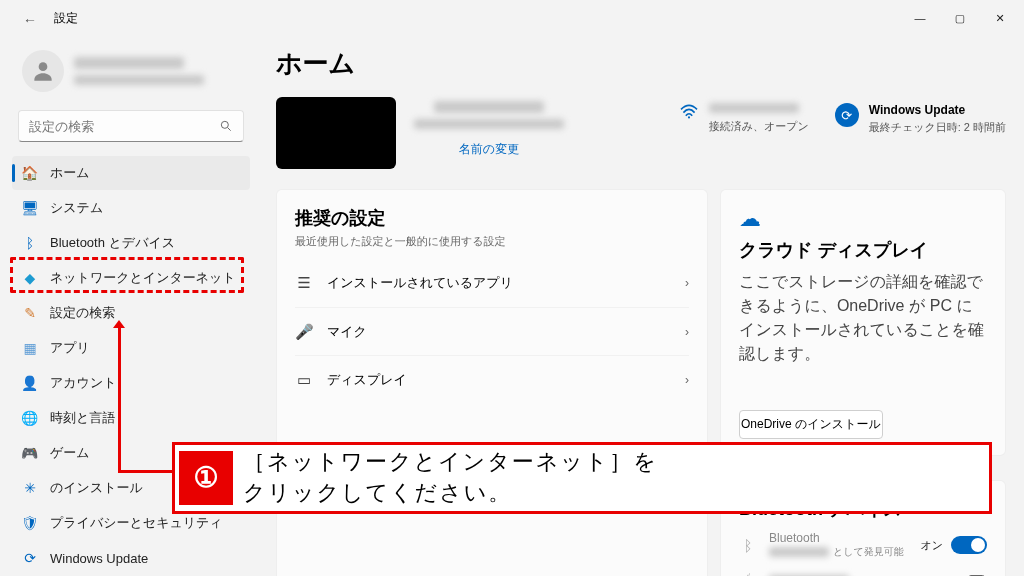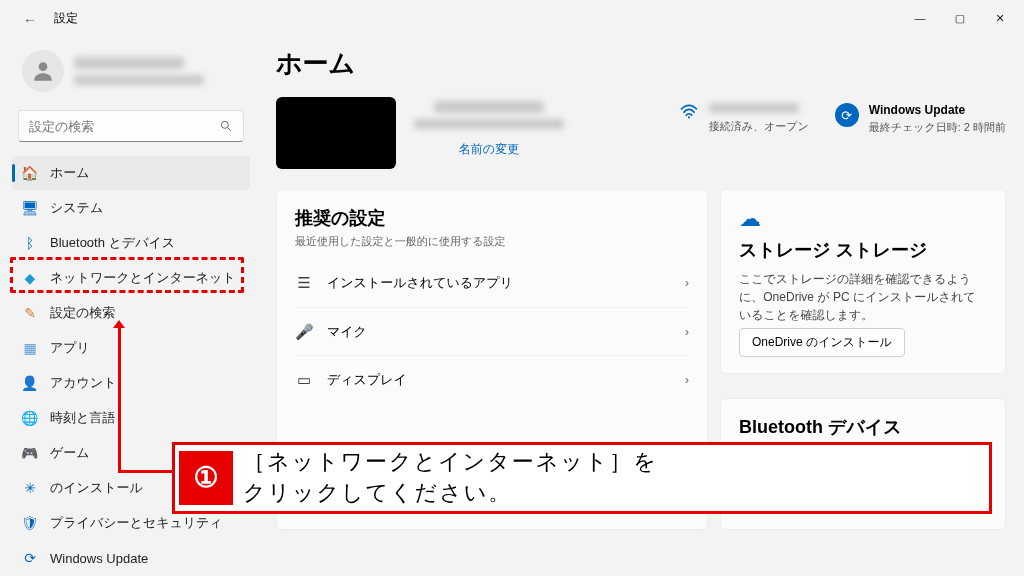--- a/index.html
+++ b/index.html
@@ -58,22 +58,22 @@
   .card.right { width: 286px; }
   .card h3 { font-size: 18px; font-weight: 600; margin-bottom: 4px; }
   .card .sub { font-size: 11px; color: #666; margin-bottom: 10px; }
 
   .setting-row { display: flex; align-items: center; gap: 14px; height: 48px; border-top: 1px solid rgba(0,0,0,0.04); font-size: 13px; cursor: pointer; }
   .setting-row:first-of-type { border-top: 0; }
   .setting-row .sico { width: 18px; text-align: center; color: #444; font-size: 15px; }
   .setting-row .chev { margin-left: auto; color: #666; font-size: 12px; }
 
   .cloud-ico { color: #0067c0; font-size: 22px; margin-bottom: 6px; }
-  .cloud-desc { font-size: 12px; color: #444; line-height: 1.5; margin: 8px 0 4px; }
-  .od-btn { display: inline-block; border: 1px solid #cfcfcf; background: #fff; padding: 5px 12px; border-radius: 4px; font-size: 12px; cursor: pointer; }
+  .cloud-desc { font-size: 16px; color: #444; line-height: 1.5; margin: 8px 0 12px; }
+  .od-btn { display: inline-block; border: 1px solid #cfcfcf; background: #fff; padding: 5px 1px; border-radius: 4px; font-size: 12px; cursor: pointer; margin-top: 32px; }
 
   .bt-card { margin-top: 12px; }
   .bt-row { display: flex; align-items: center; gap: 12px; font-size: 12px; color: #888; padding: 6px 0; }
   .bt-row .bico { width: 18px; text-align: center; font-size: 15px; color: #aaa; }
   .toggle { margin-left: auto; display: flex; align-items: center; gap: 8px; font-size: 11px; color: #222; }
   .toggle-sw { width: 36px; height: 18px; background: #0067c0; border-radius: 10px; position: relative; }
   .toggle-sw::after { content: ""; position: absolute; right: 2px; top: 2px; width: 14px; height: 14px; background: #fff; border-radius: 50%; }
   .bt-blur { width: 60px; height: 10px; }
   .mouse-blur { width: 80px; height: 10px; }
   .batt { margin-left: auto; font-size: 11px; color: #555; display: flex; align-items: center; gap: 4px; }
@@ -229,21 +229,21 @@
               <span class="sico">▭</span>
               <span>ディスプレイ</span>
               <span class="chev">›</span>
             </div>
           </div>
       </div>
 
       <div style="display:flex; flex-direction:column; gap:12px;">
         <div class="card right">
           <div class="cloud-ico">☁</div>
-          <h3>ストレージ ストレージ</h3>
+          <h3>クラウド ディスプレイ</h3>
           <div class="cloud-desc">ここでストレージの詳細を確認できるように、OneDrive が PC にインストールされていることを確認します。</div>
           <span class="od-btn">OneDrive のインストール</span>
         </div>
 
         <div class="card right bt-card">
           <h3>Bluetooth デバイス</h3>
           <div class="bt-row">
             <span class="bico">ᛒ</span>
             <div>
               <div>Bluetooth</div>

